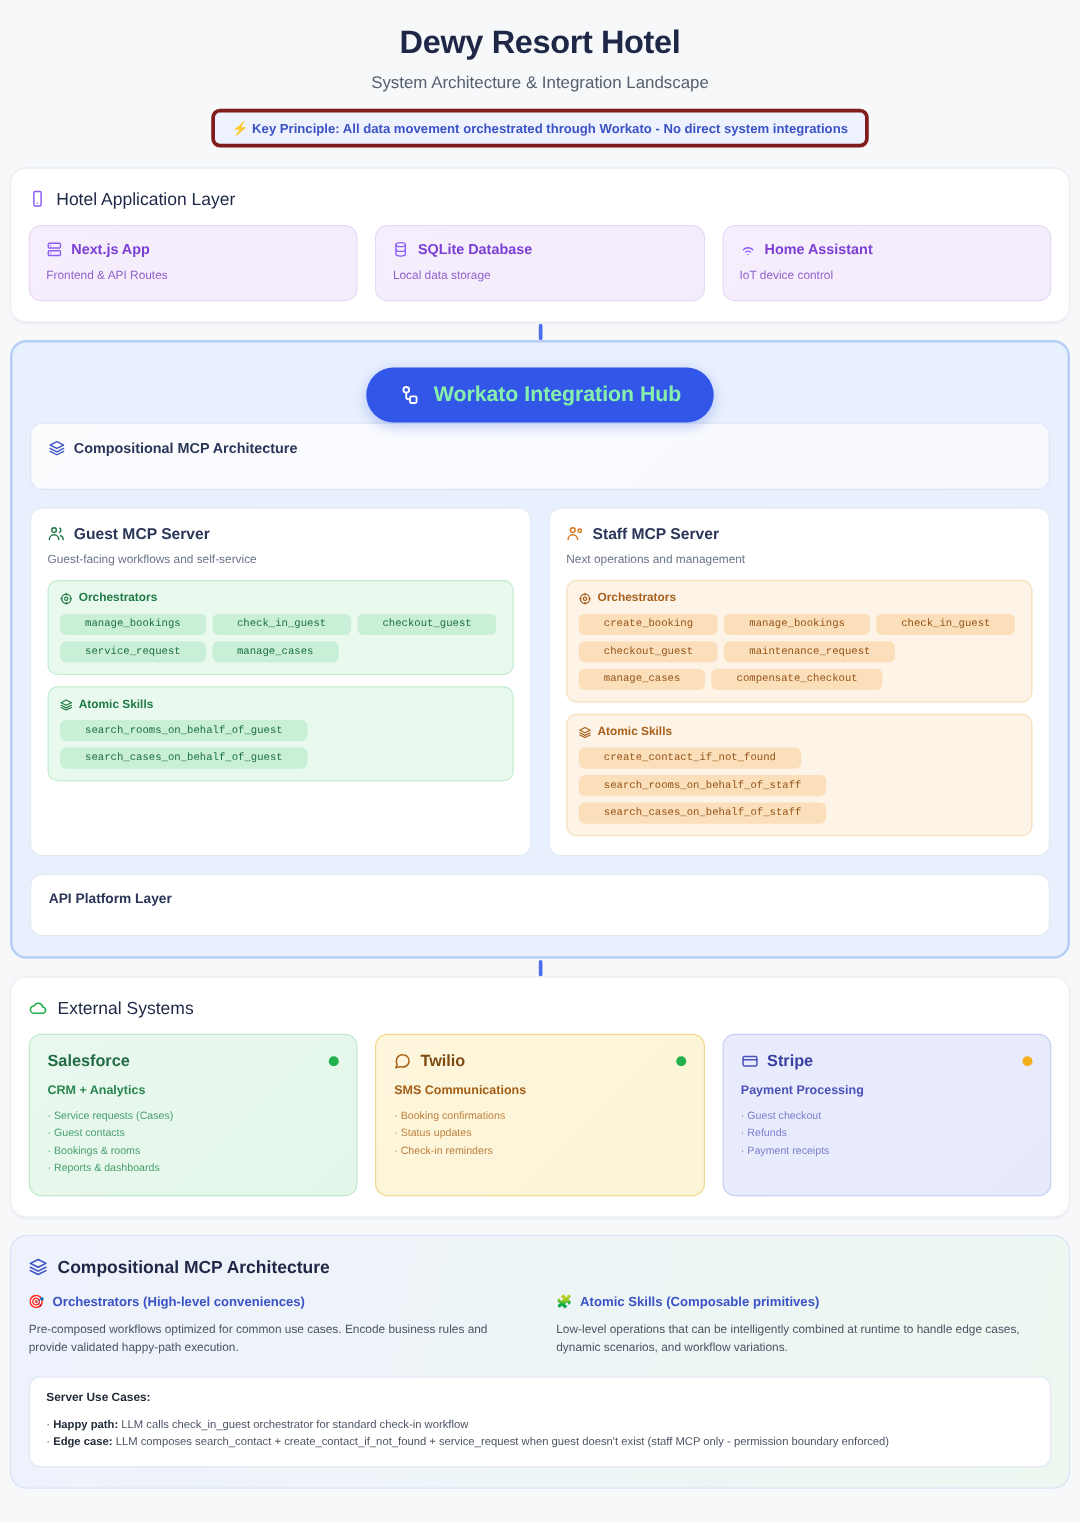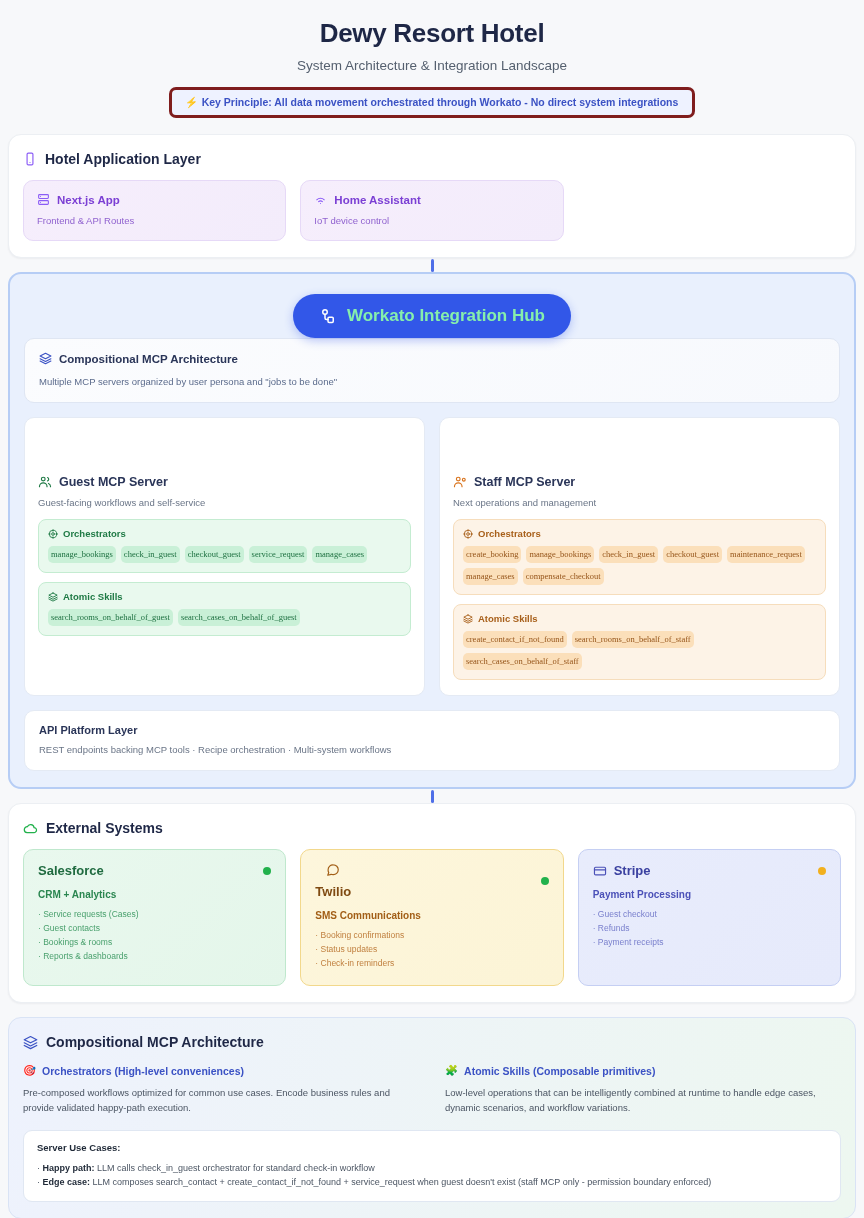--- a/index.html
+++ b/index.html
@@ -26,21 +26,21 @@
   .key-principle .bolt { color: #f2b01e; margin-right: 3px; }
 
   
   .panel {
     background: #ffffff; border: 1px solid #eceff3; border-radius: 13px;
     margin: 0 8px 0; padding: 16px 14px;
     box-shadow: 0 1px 2px rgba(16,24,40,.05);
   }
   .panel-head {
     display: flex; align-items: center; gap: 8px;
-    font-size: 14px; font-weight: bold; color: #1e2746; margin-bottom: 13px;
+    font-size: 14px; font-weight: normal; color: #1e2746; margin-bottom: 13px;
   }
   .panel-head .ico { display: flex; align-items: center; }
 
   
   .connector { height: 14px; display: flex; align-items: center; justify-content: center; }
   .connector .bar { width: 3px; height: 13px; background: #4f6fe8; border-radius: 2px; }
 
   
   .app-grid { display: grid; grid-template-columns: repeat(3, 1fr); gap: 14px; }
   .app-card {
@@ -82,33 +82,33 @@
   .comp-banner-desc { font-size: 9.5px; color: #5b6b8c; }
 
   
   .mcp-grid { display: grid; grid-template-columns: 1fr 1fr; gap: 14px; margin-bottom: 14px; }
   .mcp-card {
     background: #fff; border: 1px solid #e4eaf4; border-radius: 10px;
     padding: 13px 13px 15px;
   }
   .mcp-title {
     display: flex; align-items: center; gap: 7px;
-    font-size: 12.5px; font-weight: bold; color: #2a3558; margin-bottom: 8px; margin-top: 44px;
+    font-size: 12.5px; font-weight: bold; color: #2a3558; margin-bottom: 8px;
   }
   .mcp-desc { font-size: 9.5px; color: #6a7587; margin-bottom: 11px; }
   .tool-box { border-radius: 8px; padding: 8px 9px 9px; margin-bottom: 9px; }
   .tool-box:last-child { margin-bottom: 0; }
   .tool-box-head {
     display: flex; align-items: center; gap: 5px;
     font-size: 9.5px; font-weight: bold; margin-bottom: 7px;
   }
   .chips { display: flex; flex-wrap: wrap; gap: 5px; }
   .chip {
-    display: inline-block; border-radius: 5px; padding: 3px 3px;
-    font-size: 8.5px; font-family: Liberation Serif, serif; line-height: 1.3;
+    display: inline-block; border-radius: 5px; padding: 3px 20px;
+    font-size: 8.5px; font-family: Liberation Mono, monospace; line-height: 1.3;
   }
   
   .guest .tool-box { background: #e9f9ee; border: 1px solid #c4ecd1; }
   .guest .tool-box-head { color: #1f7a45; }
   .guest .chip { background: #c9f0d7; color: #1d7040; }
   
   .staff .tool-box { background: #fdf3e7; border: 1px solid #f6ddbc; }
   .staff .tool-box-head { color: #a8601b; }
   .staff .chip { background: #fbdfba; color: #96551a; }
 
@@ -128,21 +128,21 @@
   .ext-sub { font-size: 10px; font-weight: bold; margin-bottom: 7px; }
   .ext-list { list-style: none; }
   .ext-list li { font-size: 8.5px; line-height: 1.65; }
   .ext-list li::before { content: "· "; }
 
   .ext-salesforce { background: linear-gradient(135deg,#e9f8ee 0%,#e4f6ea 100%); border: 1px solid #bfe8cd; }
   .ext-salesforce .ext-name { color: #206b40; }
   .ext-salesforce .ext-sub { color: #2a8650; }
   .ext-salesforce .ext-list li { color: #49a06d; }
   .ext-twilio { background: linear-gradient(135deg,#fdf6dc 0%,#fcf4d6 100%); border: 1px solid #f2d88c; }
-  .ext-twilio .ext-name { color: #7f4a12; flex-direction: column; }
+  .ext-twilio .ext-name { color: #7f4a12; }
   .ext-twilio .ext-sub { color: #a25e16; }
   .ext-twilio .ext-list li { color: #c08040; }
   .ext-stripe { background: linear-gradient(135deg,#e8ecfc 0%,#e6eafb 100%); border: 1px solid #c5cff3; }
   .ext-stripe .ext-name { color: #3a40a0; }
   .ext-stripe .ext-sub { color: #4b51b8; }
   .ext-stripe .ext-list li { color: #7a80cd; }
 
   
   .comp-panel {
     margin: 0 8px; background: linear-gradient(100deg,#eef2fd 0%,#edf7f0 100%);
@@ -198,20 +198,33 @@
               <rect x="3" y="14" width="18" height="7" rx="1.5"></rect>
               <line x1="6.5" y1="6.5" x2="6.5" y2="6.5"></line>
               <line x1="6.5" y1="17.5" x2="6.5" y2="17.5"></line>
             </svg>
         </span>
         <span>Next.js App</span>
       </div>
       <div class="app-card-desc">Frontend &amp; API Routes</div>
     </div>
 
+    <div class="app-card">
+      <div class="app-card-title">
+        <span>
+          <svg width="13" height="13" viewBox="0 0 24 24" fill="none" stroke="#8b5cf6" stroke-width="2" stroke-linecap="round" stroke-linejoin="round">
+              <ellipse cx="12" cy="5" rx="7" ry="3"></ellipse>
+              <path d="M5 5v14c0 1.66 3.13 3 7 3s7-1.34 7-3V5"></path>
+              <path d="M5 12c0 1.66 3.13 3 7 3s7-1.34 7-3"></path>
+            </svg>
+        </span>
+        <span>SQLite Database</span>
+      </div>
+      <div class="app-card-desc">Local data storage</div>
+    </div>
 
     <div class="app-card">
       <div class="app-card-title">
         <span>
           <svg width="13" height="13" viewBox="0 0 24 24" fill="none" stroke="#8b5cf6" stroke-width="2" stroke-linecap="round" stroke-linejoin="round">
               <path d="M5 12.5a10 10 0 0 1 14 0"></path>
               <path d="M8.5 16a5.5 5.5 0 0 1 7 0"></path>
               <line x1="12" y1="19.5" x2="12" y2="19.5"></line>
             </svg>
         </span>
@@ -245,21 +258,20 @@
     <div class="comp-banner-title">
       <span>
         <svg width="13" height="13" viewBox="0 0 24 24" fill="none" stroke="#3b52c4" stroke-width="2" stroke-linecap="round" stroke-linejoin="round">
             <polygon points="12 2.5 22 7.5 12 12.5 2 7.5 12 2.5"></polygon>
             <polyline points="2 12.5 12 17.5 22 12.5"></polyline>
             <polyline points="2 16.8 12 21.8 22 16.8"></polyline>
           </svg>
       </span>
       <span>Compositional MCP Architecture</span>
     </div>
-    <div class="comp-banner-desc">Multiple MCP servers organized by user persona and "jobs to be done"</div>
   </div>
 
   <div class="mcp-grid">
 
     <div class="mcp-card guest">
       <div class="mcp-title">
         <span>
           <svg width="14" height="14" viewBox="0 0 24 24" fill="none" stroke="#1f7a45" stroke-width="2" stroke-linecap="round" stroke-linejoin="round">
               <circle cx="9" cy="7" r="3.2"></circle>
               <path d="M2.5 20a6.5 6.5 0 0 1 13 0"></path>
@@ -366,21 +378,20 @@
           <span class="chip">search_rooms_on_behalf_of_staff</span>
           <span class="chip">search_cases_on_behalf_of_staff</span>
         </div>
       </div>
     </div>
 
   </div>
 
   <div class="api-box">
     <div class="api-title">API Platform Layer</div>
-    <div class="api-desc">REST endpoints backing MCP tools · Recipe orchestration · Multi-system workflows</div>
   </div>
 </div>
 
 <div class="connector">
     <span class="bar"></span>
   </div>
 
 <div class="panel">
   <div class="panel-head">
     <span class="ico">

